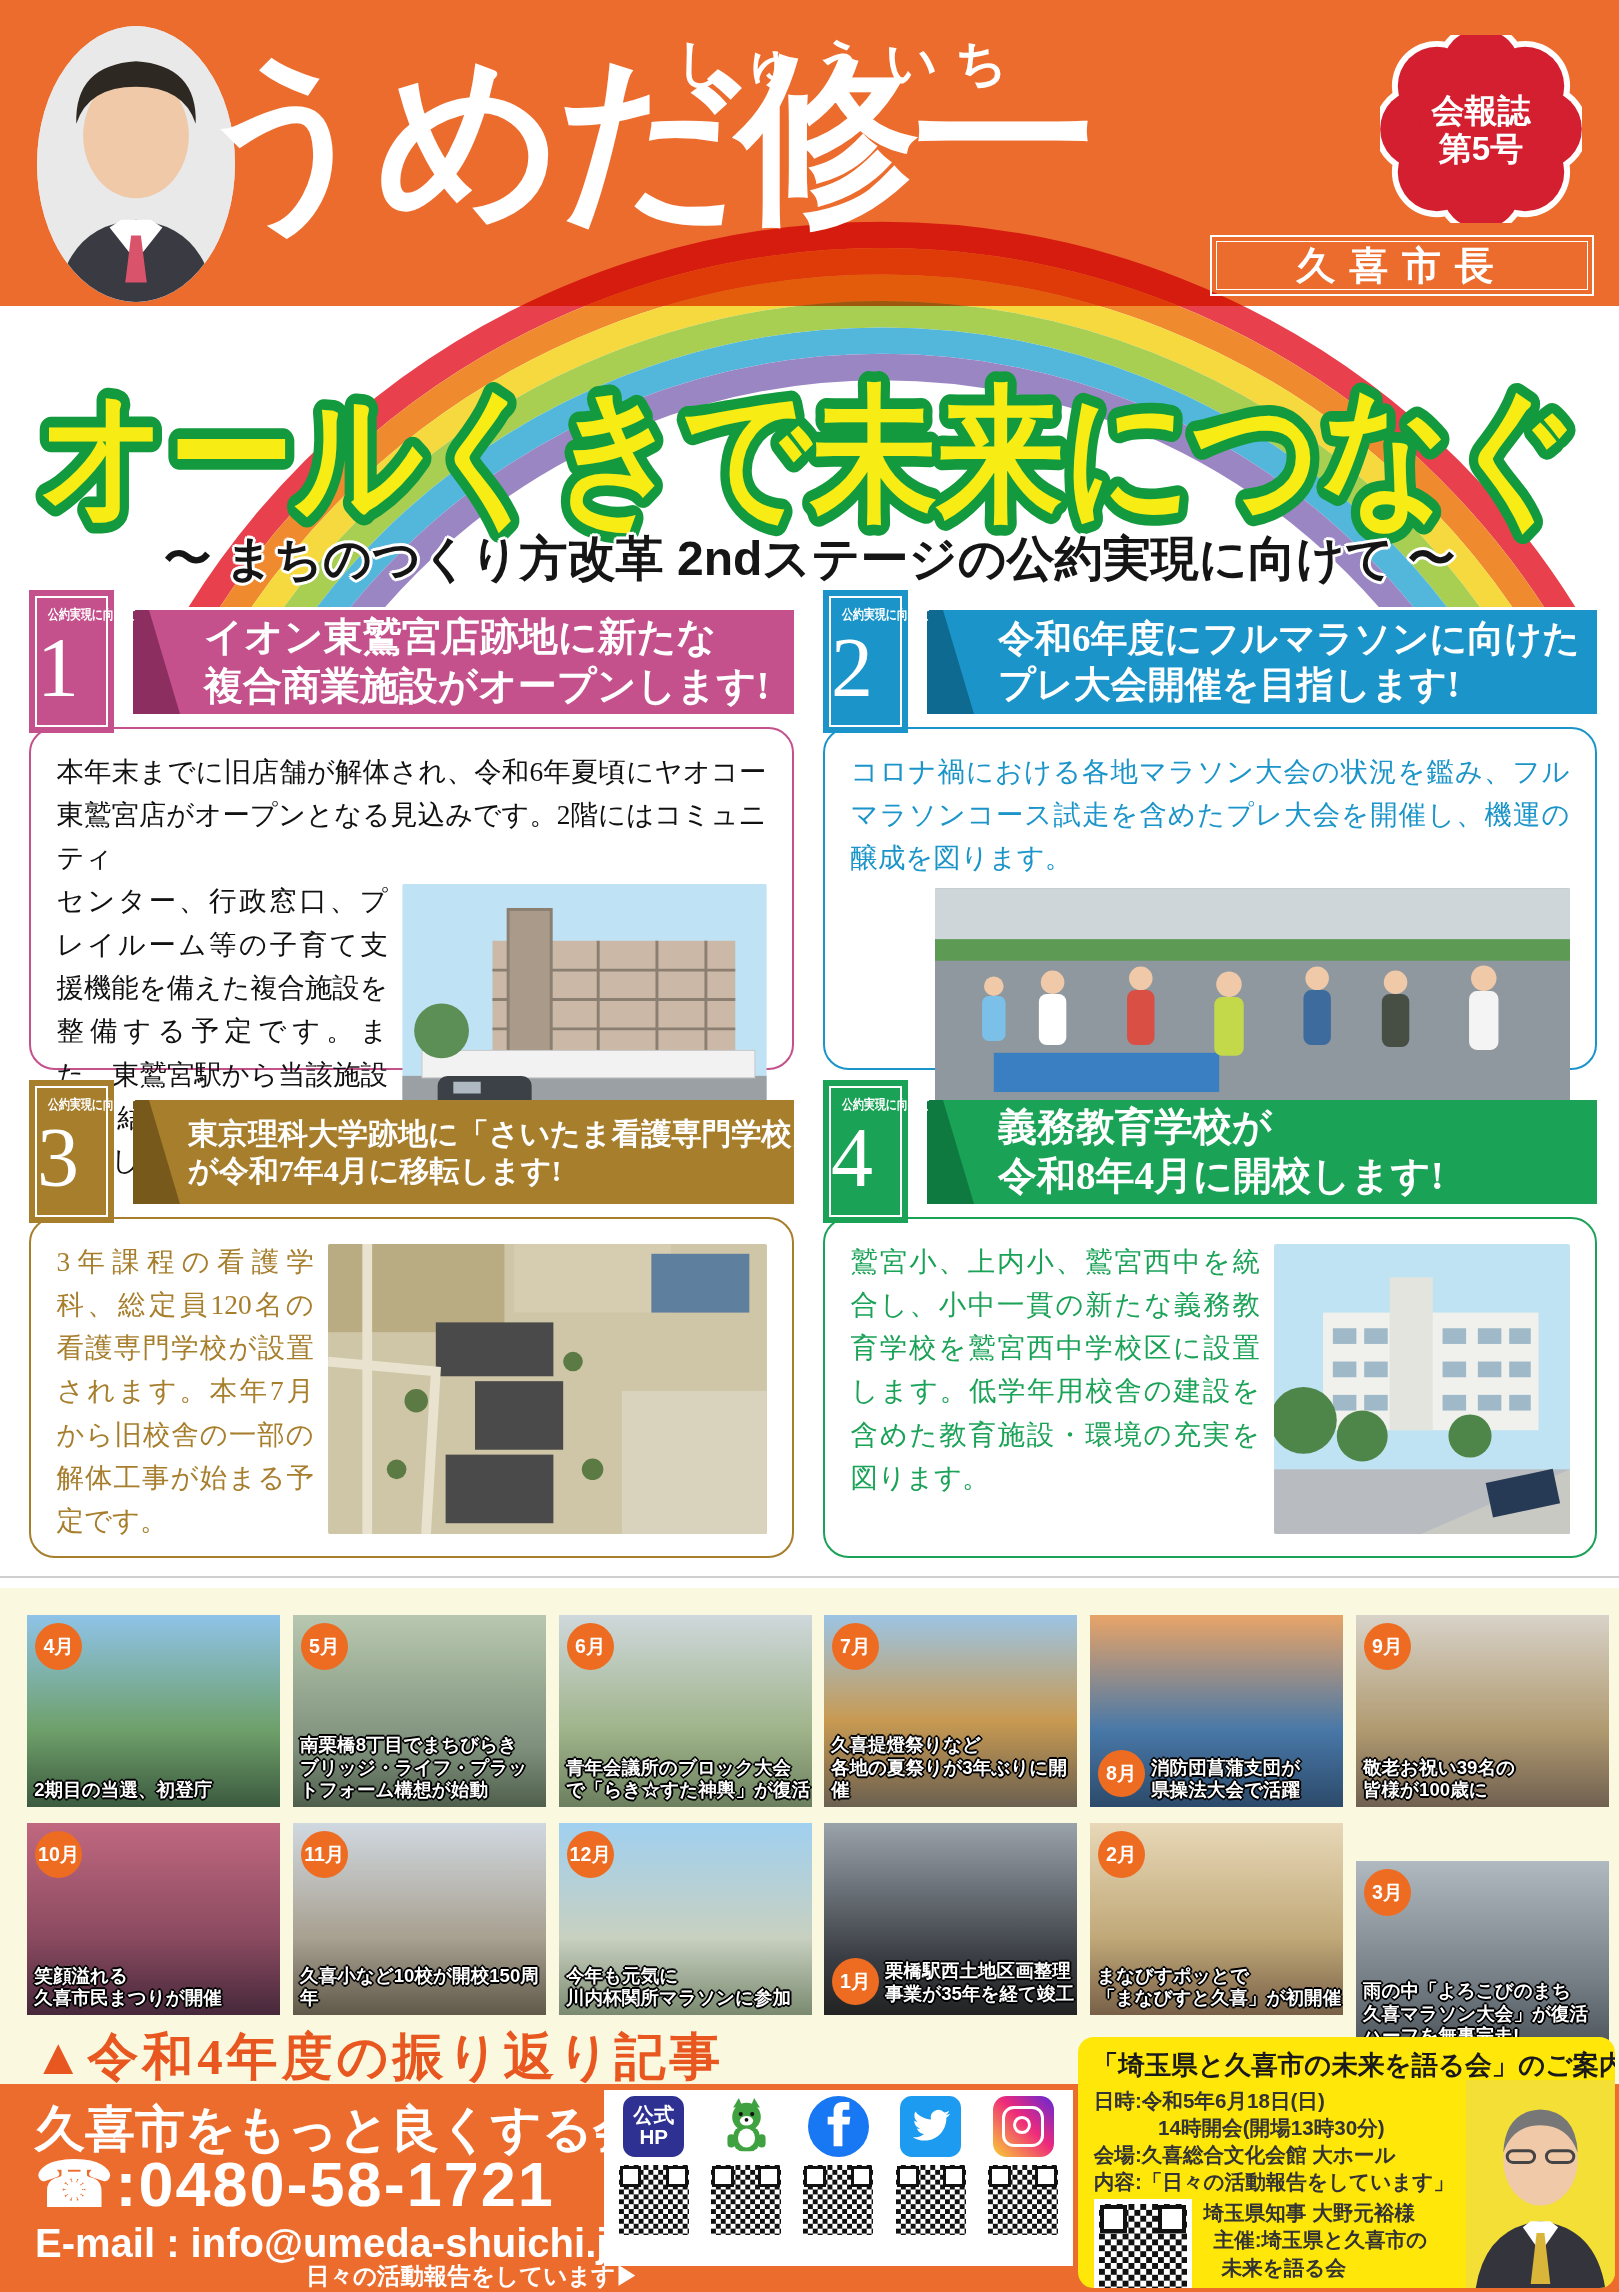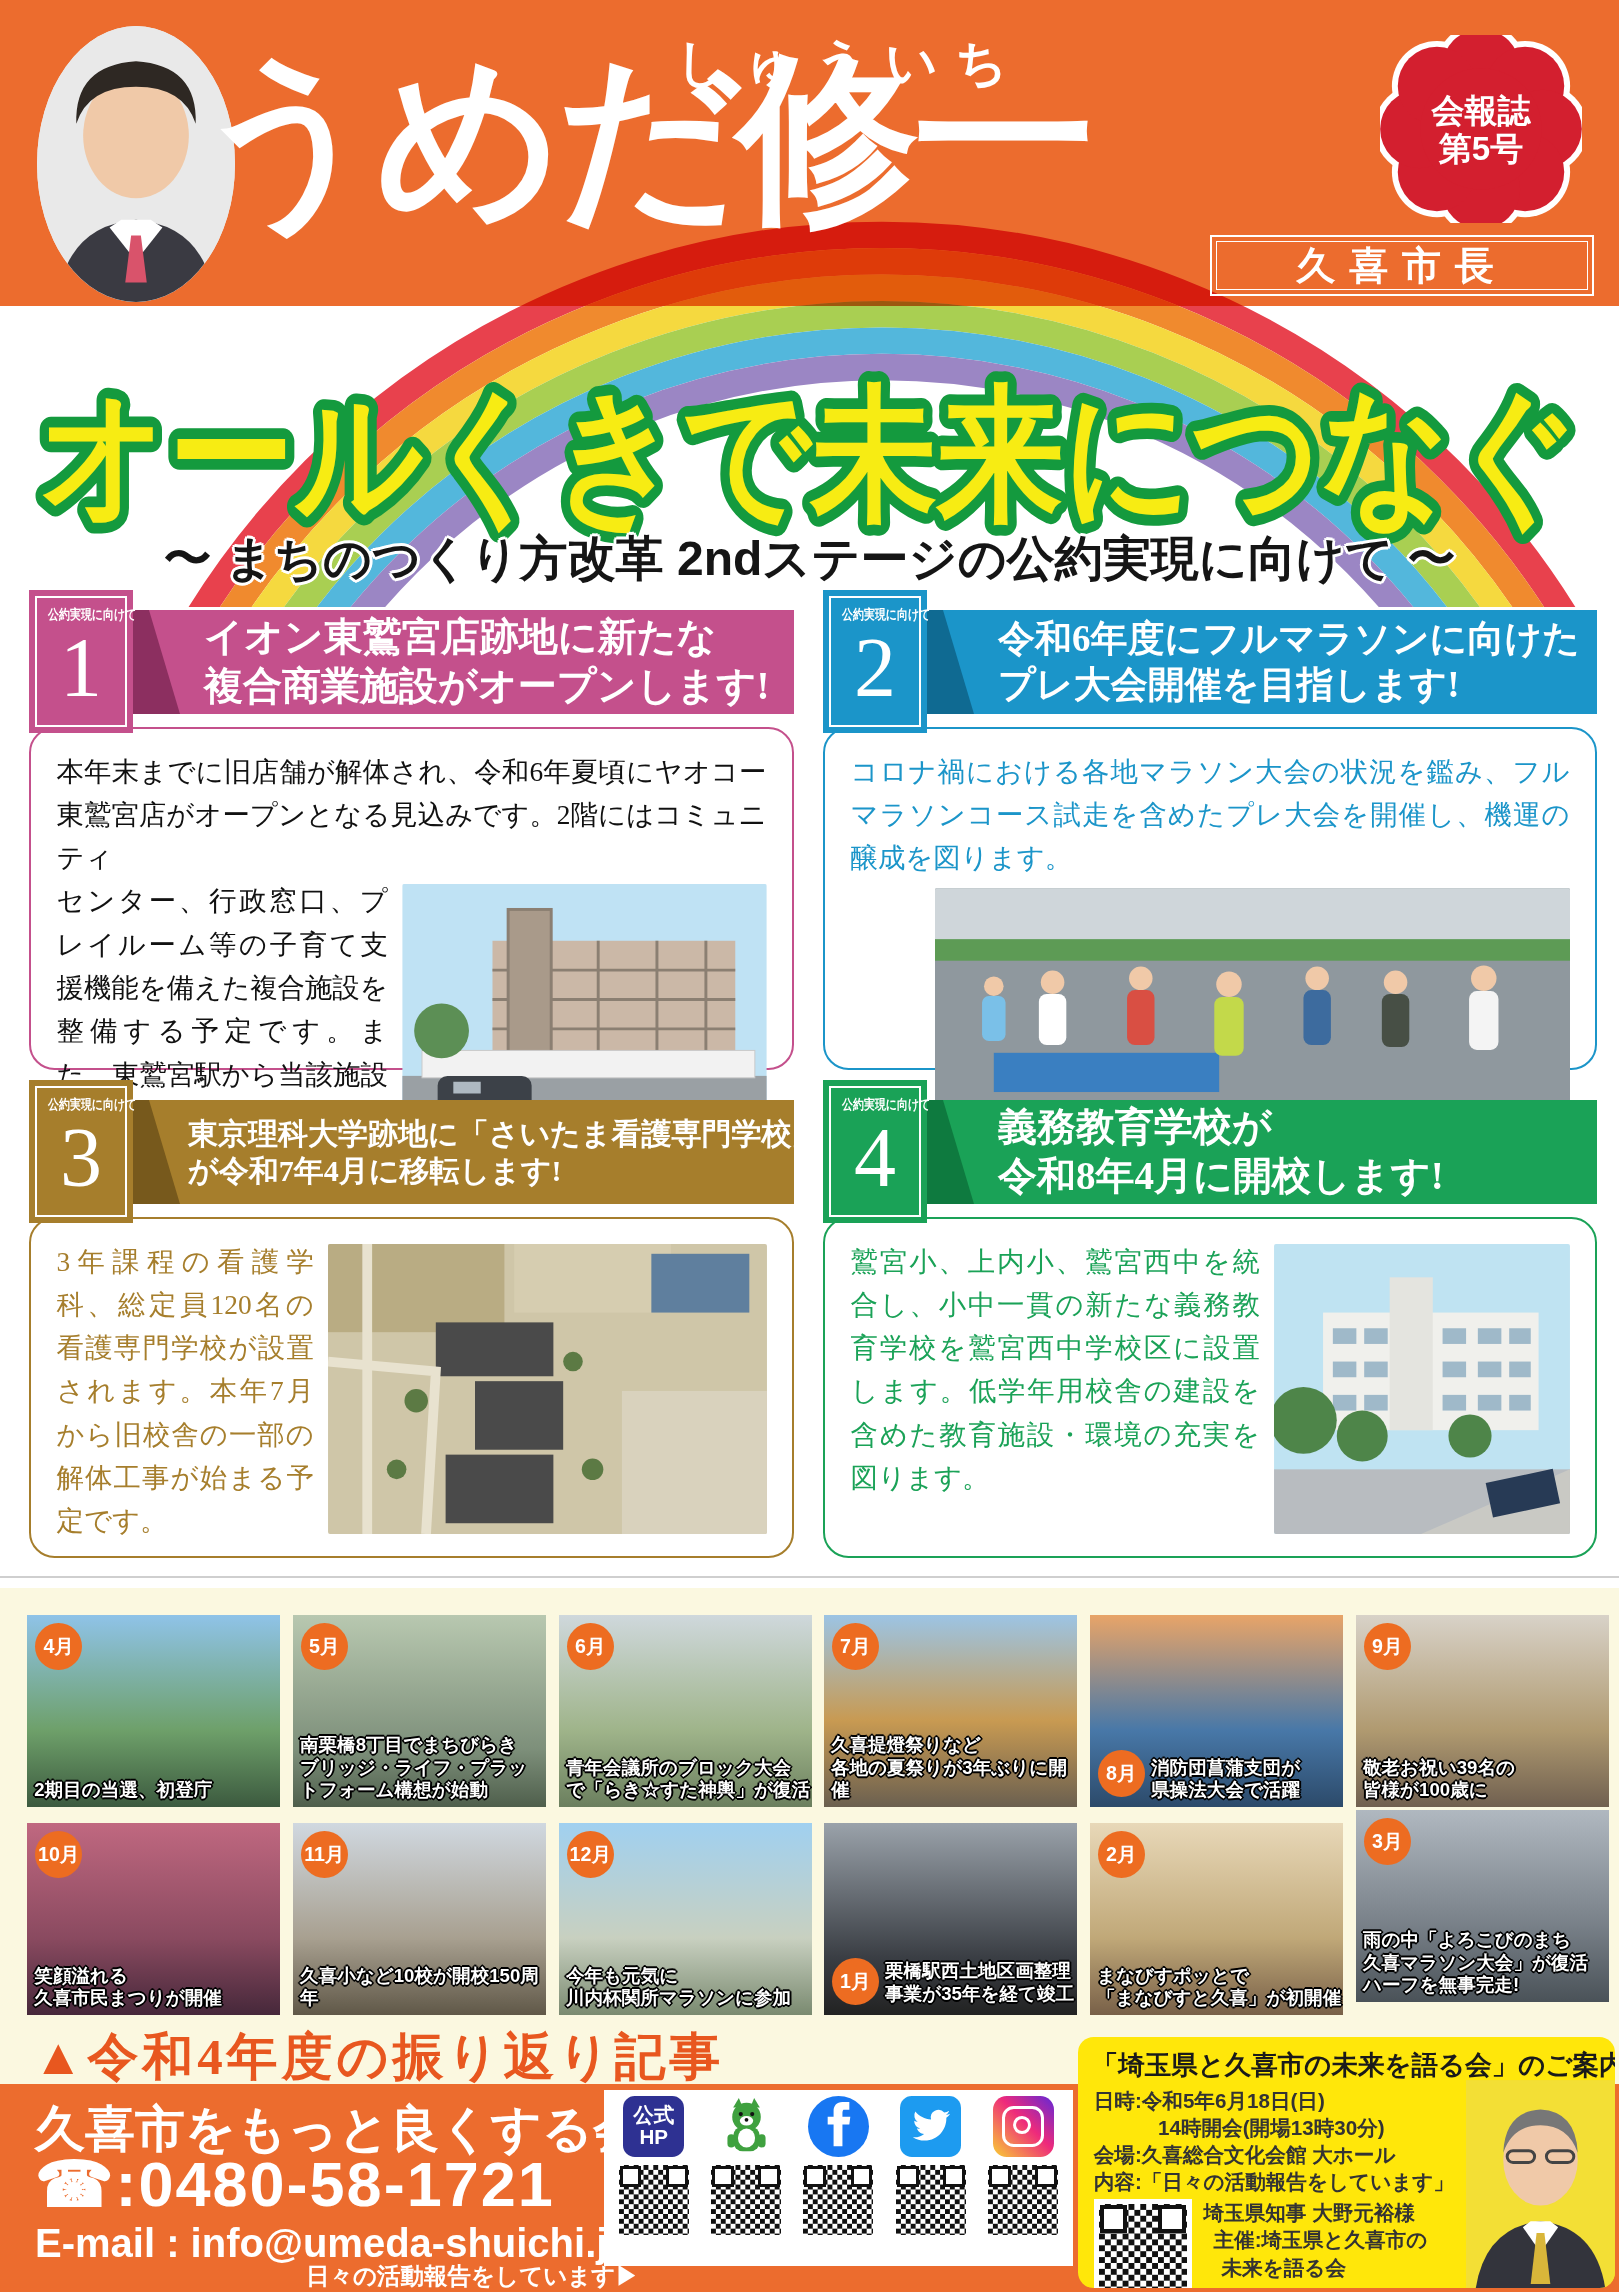--- a/index.html
+++ b/index.html
@@ -16,21 +16,21 @@
   .issue-badge .bl { position:absolute; left:0; top:0; width:100%; text-align:center; color:#fff; font-weight:bold; font-size:33px; line-height:1.15; }
   .issue-badge .bl { top:57px; }
   .role-box { position:absolute; left:1210px; top:235px; width:384px; height:61px; border:2.9px solid #fff; outline:1px solid #fff; outline-offset:-7.8px; z-index:4; display:flex; align-items:center; justify-content:center; color:#fff; font-weight:bold; font-size:39px; letter-spacing:13.7px; }
 
   
   .title-svg { position:absolute; left:0; top:345px; width:1619px; height:211px; z-index:3; }
   .subtitle { position:absolute; left:0; top:527px; width:1619px; text-align:center; font-size:48px; font-weight:bold; color:#151515; z-index:3;
     text-shadow:2.9px 0 0 #fff,-2.9px 0 0 #fff,0 2.9px 0 #fff,0 -2.9px 0 #fff,2px 2px 0 #fff,-2px -2px 0 #fff,2px -2px 0 #fff,-2px 2px 0 #fff; }
 
   
-  .tab { position:absolute; width:104px; height:143px; z-index:6; color:#fff; text-align:center; }
+  .tab { position:absolute; width:85px; height:143px; z-index:6; color:#fff; }
   .tab .tin { position:absolute; inset:5.9px; border:2.9px solid #fff; padding-top:6.9px; }
   .tab .tlabel { display:inline-block; font-size:13.7px; font-weight:bold; white-space:nowrap; transform:scaleX(.8); transform-origin:center; }
   .tab .tnum { font-family:"Liberation Serif", serif; font-size:84px; line-height:1; margin-top:2px; }
   .bar { position:absolute; height:104px; z-index:4; display:flex; flex-direction:column; justify-content:center; padding-left:71px; }
   .bar .bt { color:#fff; font-family:"Liberation Serif","DejaVu Serif",serif; font-weight:bold; font-size:39px; line-height:1.25; white-space:nowrap; }
   .fold { position:absolute; width:47px; height:104px; z-index:5; clip-path:polygon(0 0,34% 0,100% 100%,0 100%); }
   .card { position:absolute; background:#fff; border-radius:25.5px; border:2.9px solid; padding:21.6px 25.5px; z-index:4; font-family:"Liberation Serif","DejaVu Serif",serif; font-size:27.4px; line-height:1.58; color:#111; text-align:justify; }
   .ph { border-radius:2px; overflow:hidden; display:block; }
   .fr { float:right; margin:3.9px 0 3.9px 13.7px; }
   .s1c { color:#c4508c; } .bg1 { background:#c4508c; } .dk1 { background:#8c2f60; }
@@ -359,21 +359,21 @@
   <div class="gitem" style="left:824px; top:1823px; background:linear-gradient(180deg,#9aa2aa,#3a3e44 70%,#222);">
     <div class="gbadge bottom">1月</div>
     <div class="gcap pre" style="left:61px; bottom:9.8px;">栗橋駅西土地区画整理
 事業が35年を経て竣工</div>
   </div>
   <div class="gitem" style="left:1090px; top:1823px; background:linear-gradient(180deg,#e8d8b8,#c0a878 60%,#786048);">
     <div class="gbadge">2月</div>
     <div class="gcap pre">まなびすポッとで
 「まなびすと久喜」が初開催</div>
   </div>
-  <div class="gitem" style="left:1356px; top:1810px; background:linear-gradient(180deg,#b0b8c0,#788088 60%,#4a5258);">
+  <div class="gitem" style="left:1356px; top:1861px; background:linear-gradient(180deg,#b0b8c0,#788088 60%,#4a5258);">
     <div class="gbadge">3月</div>
     <div class="gcap pre">雨の中「よろこびのまち
 久喜マラソン大会」が復活
 ハーフを無事完走!</div>
   </div>
 
   <div class="gallery-note">▲令和4年度の振り返り記事</div>
 
   <div class="footer-band"></div>
   <div class="f-org">久喜市をもっと良くする会</div>

